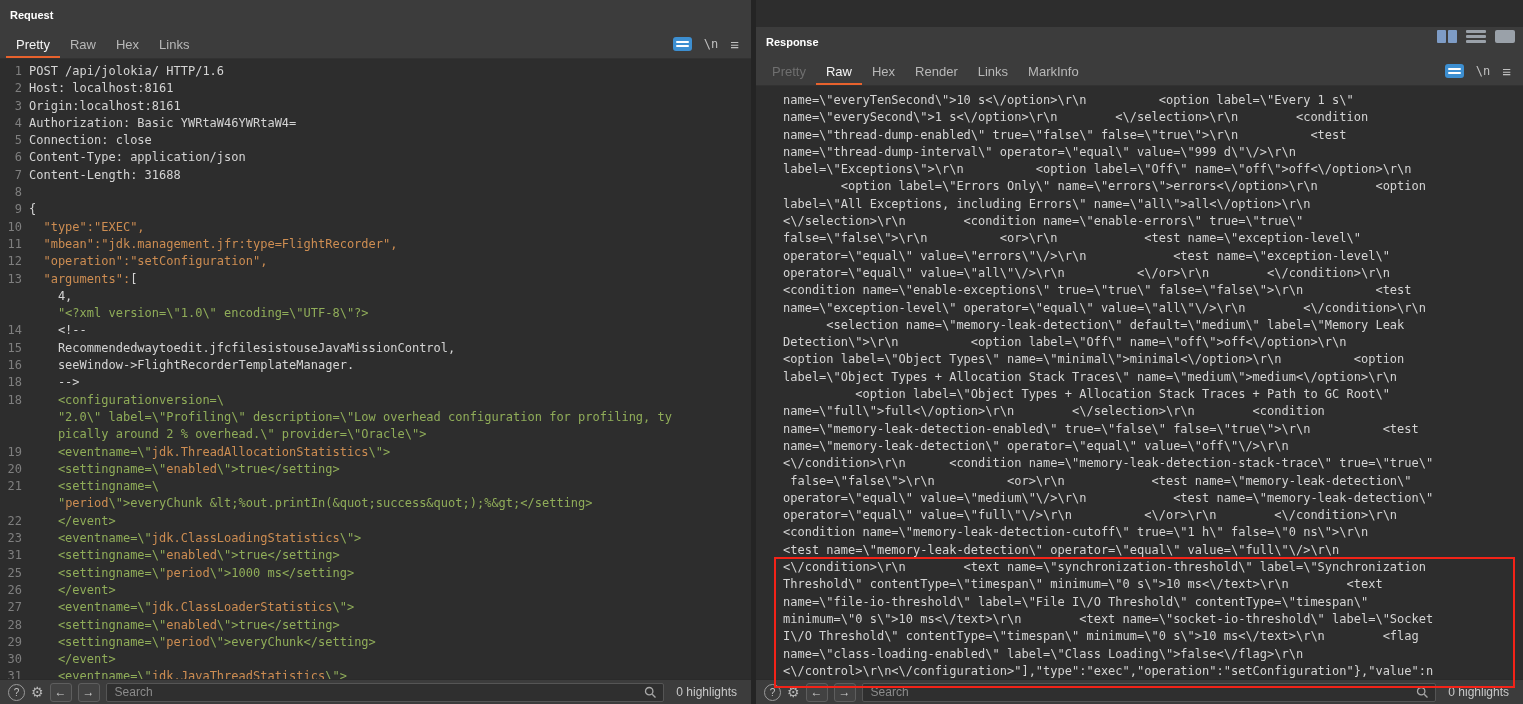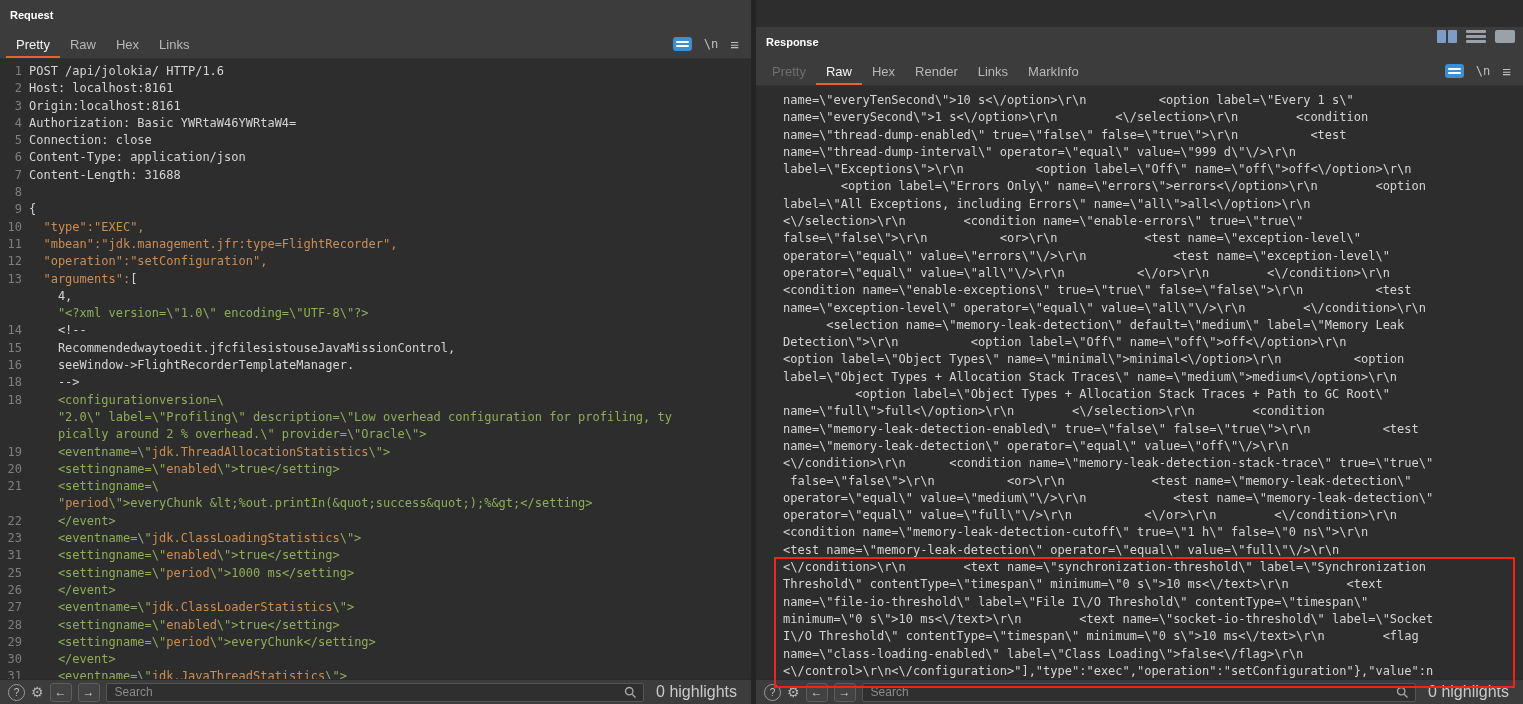--- a/index.html
+++ b/index.html
@@ -35,21 +35,21 @@
   .c-x{color:var(--xml-green);}
   .res-editor{padding-left:27px;padding-top:6px;}
   .rline{white-space:pre;color:var(--text);}
   .sbar{height:24px;background:var(--chrome-bg);border-top:1px solid #2a2a2a;display:flex;align-items:center;gap:6px;padding:0 8px;flex:none;}
   .cir{width:15px;height:15px;border:1px solid #9a9a9a;border-radius:50%;color:#c2c2c2;font-size:10px;display:flex;align-items:center;justify-content:center;flex:none;cursor:pointer;}
   .gear{color:#b5b5b5;font-size:14px;flex:none;cursor:pointer;line-height:1;}
   .navb{width:20px;height:17px;border:1px solid #5e5e5e;border-radius:3px;background:#424242;color:#cfcfcf;font-size:12px;display:flex;align-items:center;justify-content:center;flex:none;cursor:pointer;}
   .sfield{flex:1;height:17px;background:#2f2f2f;border:1px solid #555555;border-radius:2px;display:flex;align-items:center;padding:0 6px;gap:14px;min-width:0;}
   .sfield input{flex:1;min-width:0;background:transparent;border:none;outline:none;color:#dddddd;font-size:12px;font-family:"Liberation Sans",sans-serif;}
   .sfield input::placeholder{color:#8b8b8b;}
-  .hl{color:#c9c9c9;font-size:16px;white-space:nowrap;padding:0 6px;flex:none;}
+  .hl{color:#c9c9c9;font-size:12px;white-space:nowrap;padding:0 6px;flex:none;}
   .winbtns{position:absolute;top:3px;right:8px;display:flex;gap:9px;}
   .winbtn{height:13px;width:20px;display:flex;gap:2px;cursor:pointer;}
   .winbtn.cols b{flex:1;background:#7e9cc6;border-radius:1px;}
   .winbtn.rows{flex-direction:column;}
   .winbtn.rows b{flex:1;background:#9aa1a9;border-radius:1px;}
   .winbtn.solid{background:#9aa1a9;border-radius:2px;}
   .annotation{position:absolute;left:774px;top:557px;width:741px;height:131px;border:2px solid var(--annotation-red);z-index:5;pointer-events:none;box-sizing:border-box;}
 </style>
 </head>
 <body style="--chrome-bg: #3c3c3c; --editor-bg: #2d2d2d; --accent: #e8622d; --text: #d4d4d4; --json-orange: #cd8d52; --xml-green: #90ad59; --icon-blue: #3d8fd1; --annotation-red: #f32318;">

